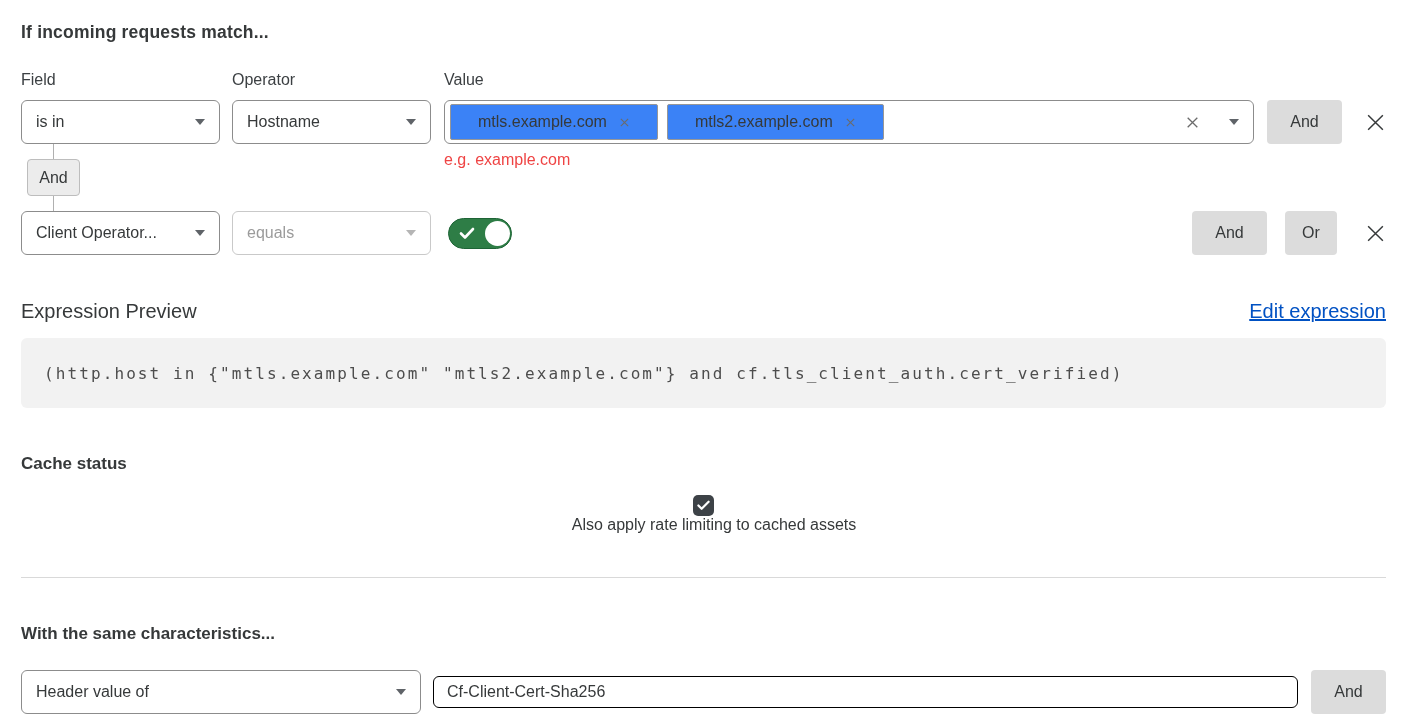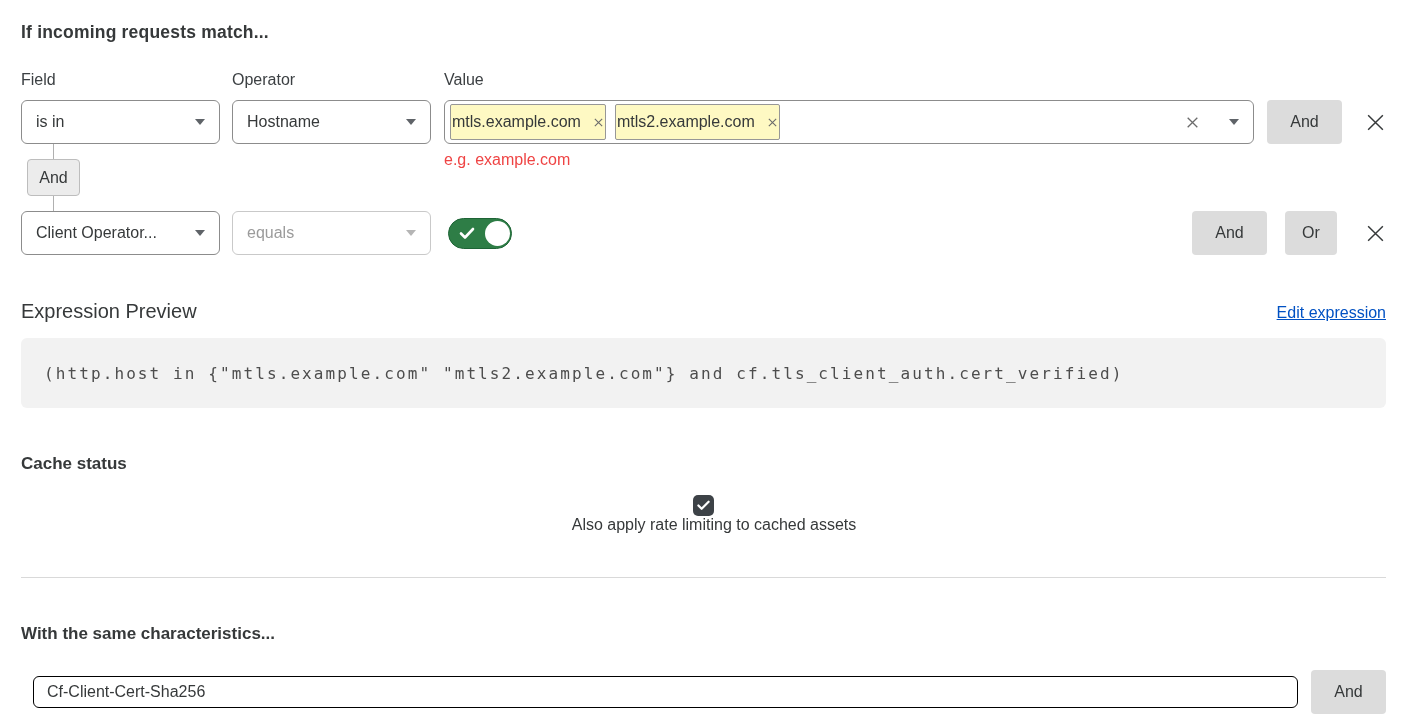--- a/index.html
+++ b/index.html
@@ -43,23 +43,23 @@
   .select.disabled { border-color: #c9c9c9; color: #9b9b9b; cursor: default; gap: 36px; }
   .select.disabled .caret { border-top-color: #b5b5b5; }
 
   
   .value-box { flex: 1; position: relative; margin-left: 13px; }
   .value-input {
     height: 44px; border: 1px solid #8c8c8c; border-radius: 6px; background: #fff;
     display: flex; align-items: center; padding: 0 14px 0 5px; gap: 9px; cursor: text;
   }
   .chip {
-    background: #fef9c3; border: 1px solid #979797; border-radius: 2px;
+    background: #3b82f6; border: 1px solid #979797; border-radius: 2px;
     height: 36px; display: flex; align-items: center; gap: 12px;
-    padding: 0 1px; font-size: 16px; color: #36393a; flex: 0 0 auto;
+    padding: 0 27px; font-size: 16px; color: #36393a; flex: 0 0 auto;
   }
   .chip-x { display: flex; align-items: center; cursor: pointer; }
   .value-right { margin-left: auto; display: flex; align-items: center; gap: 19px; }
   .clear-x { display: flex; align-items: center; cursor: pointer; }
   .helper { position: absolute; top: 51px; left: 0; font-size: 16px; color: #ef4444; }
 
   
   .btn {
     background: #dcdcdc; border: none; border-radius: 4px;
     height: 44px; width: 75px; font-size: 16px; color: #36393a;
@@ -94,21 +94,21 @@
     position: absolute; right: 1.5px; top: 1.5px;
     width: 25px; height: 25px; border-radius: 50%; background: #fff;
   }
   .row2-right { margin-left: auto; display: flex; align-items: center; }
   .row2-right .btn-or { margin-left: 18px; }
   .row2-right .close-btn { margin-left: 27px; }
 
   
   .expr-head { display: flex; justify-content: space-between; align-items: baseline; margin-top: 45px; }
   .expr-label { font-size: 20px; color: #36393a; }
-  .expr-link { font-size: 16px; color: #0051c3; text-decoration: underline; cursor: pointer; }
+  .expr-link { font-size: 20px; color: #0051c3; text-decoration: underline; cursor: pointer; }
   .expr-code {
     margin-top: 15px; background: #f2f2f2; border-radius: 6px; height: 70px;
     display: flex; align-items: center; padding: 0 23px;
     font-family: "DejaVu Sans Mono", monospace; font-size: 16px;
     letter-spacing: 2.1px; color: #4d4d4d; white-space: pre; overflow: hidden;
   }
 
   
   .sub-title { font-size: 17px; font-weight: 700; margin: 46px 0 0 0; }
   .check-row { display: flex; align-items: center; margin-top: 21px; flex-direction: column; }
@@ -235,17 +235,21 @@
           <path d="M1.5 5.5l3.5 3.5L12.5 1.5" stroke="#ffffff" stroke-width="2.4" fill="none" stroke-linecap="round" stroke-linejoin="round"></path>
         </svg>
     </span>
     <span class="check-label">Also apply rate limiting to cached assets</span>
   </div>
 
   <hr class="divider">
 
   <h2 class="sub-title">With the same characteristics...</h2>
   <div class="char-row">
+    <div class="select char-select">
+      <span class="select-text">Header value of</span>
+      <span class="caret"></span>
+    </div>
     <input class="text-input" type="text" value="Cf-Client-Cert-Sha256" style="">
     <button class="btn ml13">And</button>
   </div>
 
 </div>
 
 </body></html>

